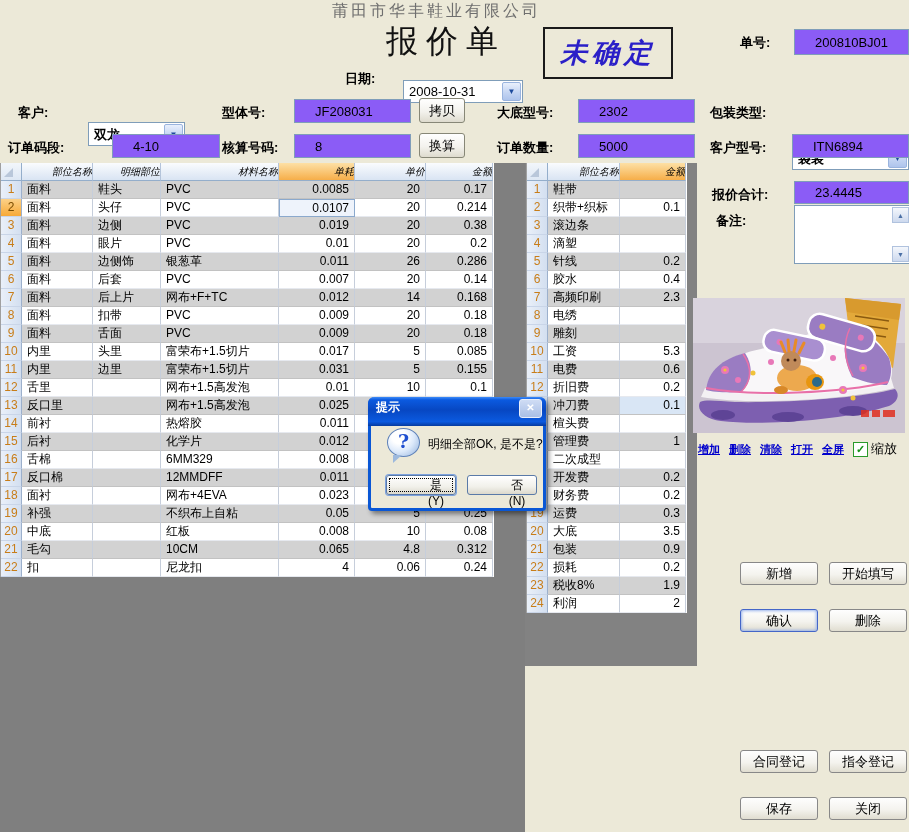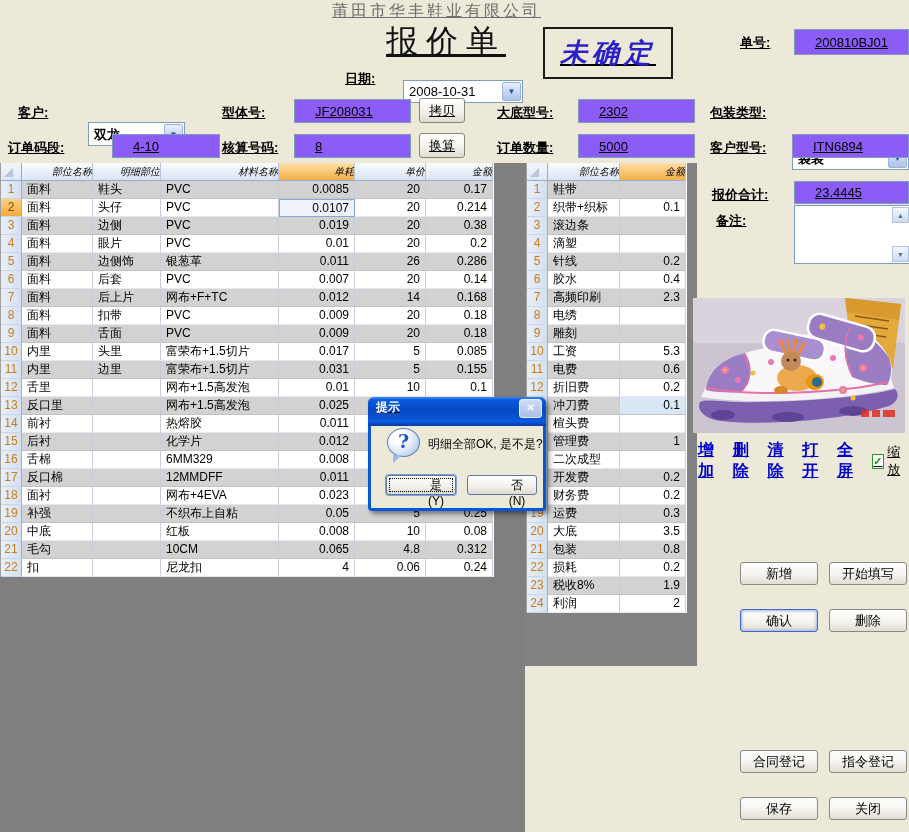--- a/index.html
+++ b/index.html
@@ -1,18 +1,18 @@
 <!DOCTYPE html>
 <html><head>
 <meta charset="utf-8">
 <style>
   html,body{margin:0;padding:0;}
   body{width:909px;height:832px;position:relative;overflow:hidden;
        background:#ece9d8;font-family:"Liberation Sans",sans-serif;color:#000;}
-  .abs{position:absolute;text-decoration:underline;}
+  .abs{position:absolute;}
 
   
   .company{left:332px;top:1px;font-family:"DejaVu Serif",serif;font-size:16px;
            letter-spacing:3px;color:#6f6f6f;}
   .doc-title{left:386px;top:20px;font-family:"DejaVu Serif",serif;font-size:32px;
              letter-spacing:8px;color:#111;}
   .stamp-box{left:543px;top:27px;width:126px;height:48px;border:2px solid #1a1a1a;
              display:flex;align-items:center;justify-content:center;}
   .stamp-text{font-family:"DejaVu Serif",serif;font-size:27px;font-weight:bold;
               font-style:italic;color:#2a1fc8;letter-spacing:5px;}
@@ -61,21 +61,21 @@
   .lc4{width:76px}.lc5{width:71px}.lc6{width:67px}
   .rc0{width:21px}.rc1{width:72px}.rc2{width:66px}
 
   
   .remark-box{left:794px;top:205px;width:115px;height:57px;background:#fff;
               border:1px solid #7f9db9;}
   .sb{position:absolute;right:1px;width:15px;height:14px;font-size:7px;color:#4a6fa5;
       background:linear-gradient(180deg,#f4f7fc,#cdd9ee);border:1px solid #b0c2de;
       display:flex;align-items:center;justify-content:center;}
   .photo-frame{left:693px;top:298px;width:212px;height:135px;}
-  .plink{font-size:16px;font-weight:bold;color:#0000cc;text-decoration:underline;
+  .plink{font-size:11px;font-weight:bold;color:#0000cc;text-decoration:underline;
          margin-right:9px;cursor:pointer;}
   .links-row{left:698px;top:440px;width:210px;display:flex;align-items:center;}
   .chk{width:13px;height:13px;background:#fff;border:1px solid #2a9a2a;display:inline-flex;
        align-items:center;justify-content:center;color:#189318;font-size:11px;font-weight:bold;
        margin-right:3px;}
   .chk-lbl{font-size:13px;}
   .btn-col{left:728px;top:562px;width:181px;height:260px;}
   .btnrow{position:absolute;left:0;width:181px;height:22px;}
   .panel-btn{position:absolute;width:78px;height:23px;
          background:linear-gradient(180deg,#fefefe,#f4f3ee 55%,#e0ddd0);
@@ -472,21 +472,21 @@
       <div class="cell rc2 num">0.3</div>
     </div>
     <div class="trow even">
       <div class="cell rc0 rnum">20</div>
       <div class="cell rc1">大底</div>
       <div class="cell rc2 num">3.5</div>
     </div>
     <div class="trow odd">
       <div class="cell rc0 rnum">21</div>
       <div class="cell rc1">包装</div>
-      <div class="cell rc2 num">0.8</div>
+      <div class="cell rc2 num">0.9</div>
     </div>
     <div class="trow even">
       <div class="cell rc0 rnum">22</div>
       <div class="cell rc1">损耗</div>
       <div class="cell rc2 num">0.2</div>
     </div>
     <div class="trow odd">
       <div class="cell rc0 rnum">23</div>
       <div class="cell rc1">税收8%</div>
       <div class="cell rc2 num">1.9</div>

